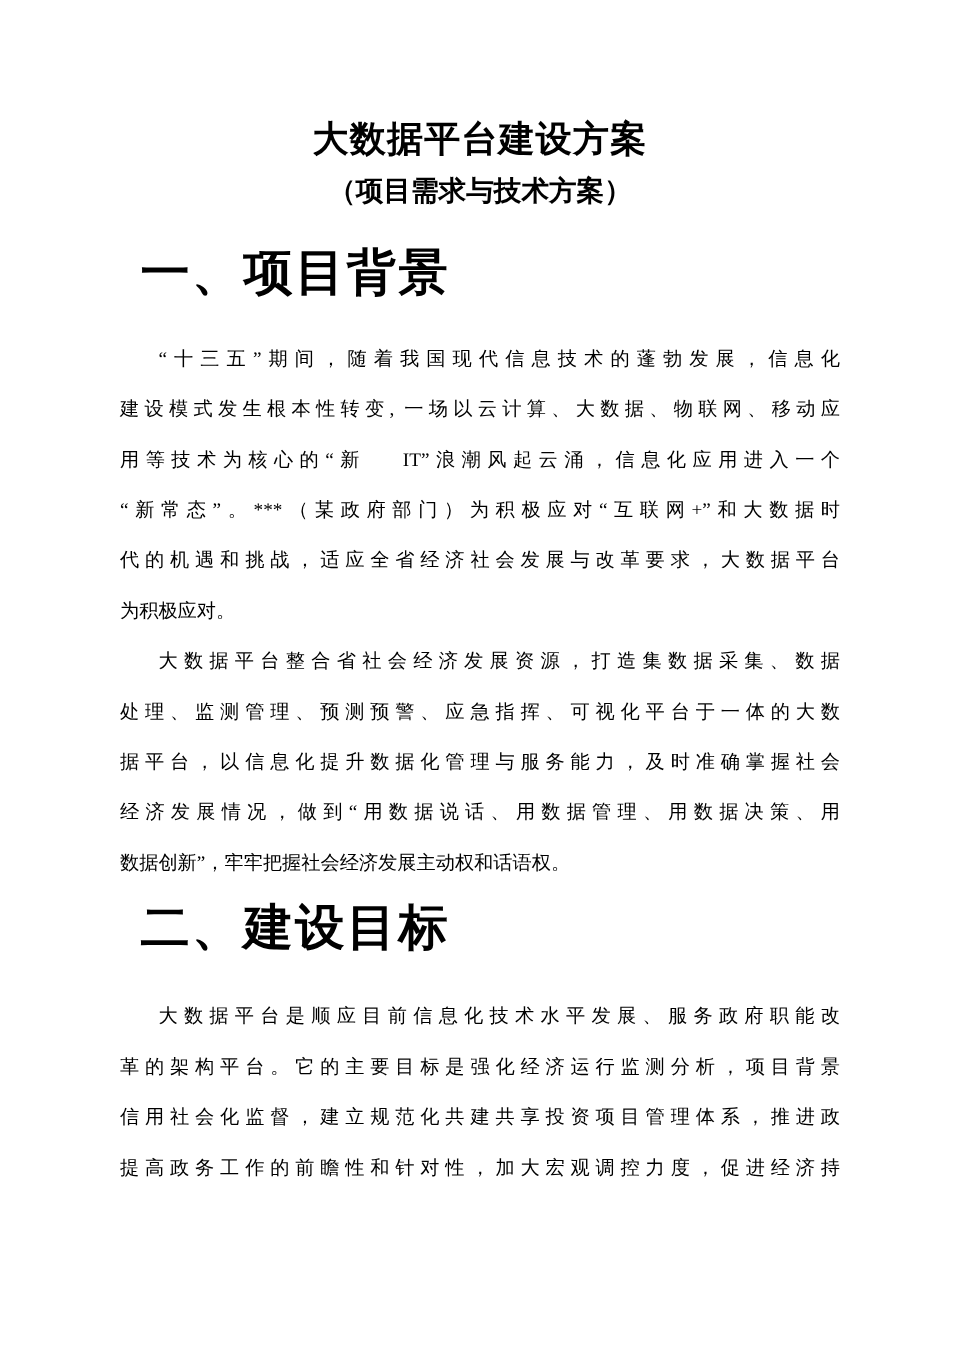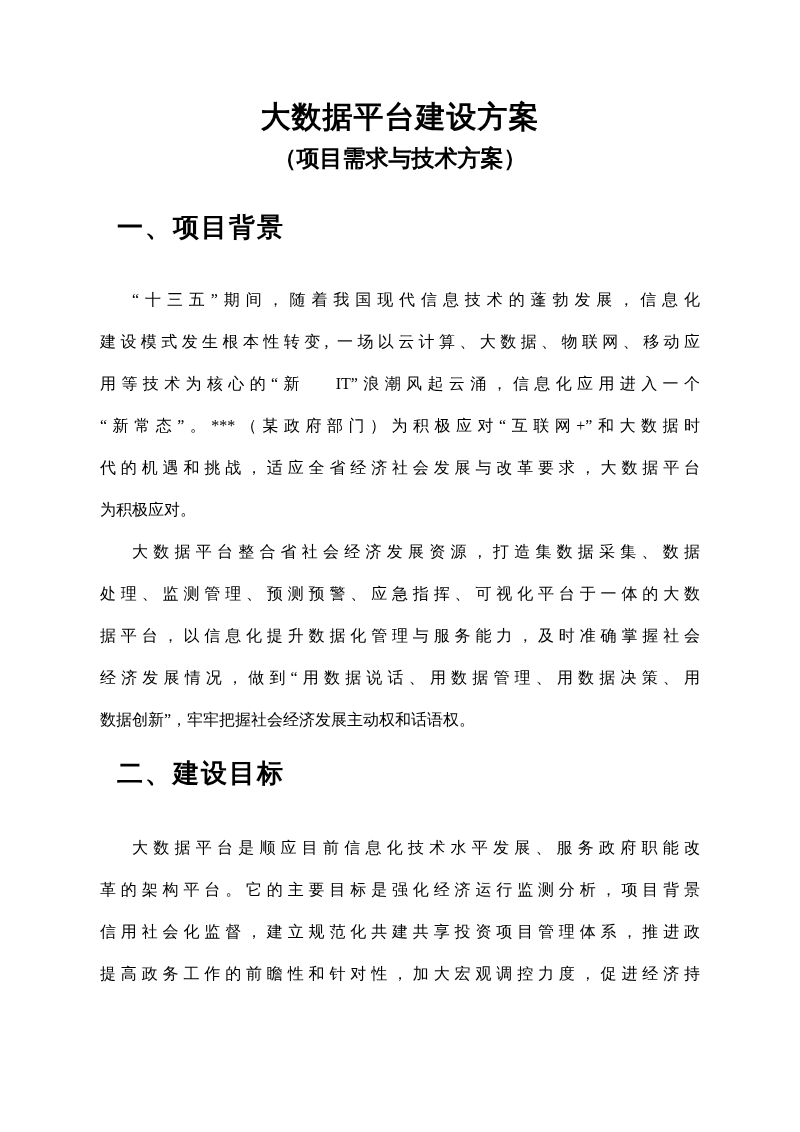--- a/index.html
+++ b/index.html
@@ -20,31 +20,31 @@
   }
   .doc-title {
     font-family: "Liberation Sans", "DejaVu Sans", sans-serif;
     font-weight: bold;
     font-size: 30px;
     line-height: 36px;
     text-align: center;
     letter-spacing: 1px;
   }
   .doc-subtitle {
-    font-family: Liberation Serif, serif;
+    font-family: Liberation Sans, sans-serif;
     font-weight: bold;
     font-size: 23px;
     line-height: 32px;
     text-align: center;
     margin-top: 8px;
   }
   .h1 {
     font-family: "Liberation Sans", "DejaVu Sans", sans-serif;
     font-weight: bold;
-    font-size: 26px;
+    font-size: 41px;
     line-height: 40px;
     margin: 0;
     padding-left: 17px;
     letter-spacing: 2px;
   }
   .h1-first { margin-top: 32px; }
   .h1-second { margin-top: 12px; }
   .para { margin: 0; }
   .para-first { margin-top: 32px; }
   .para-third { margin-top: 34px; }

